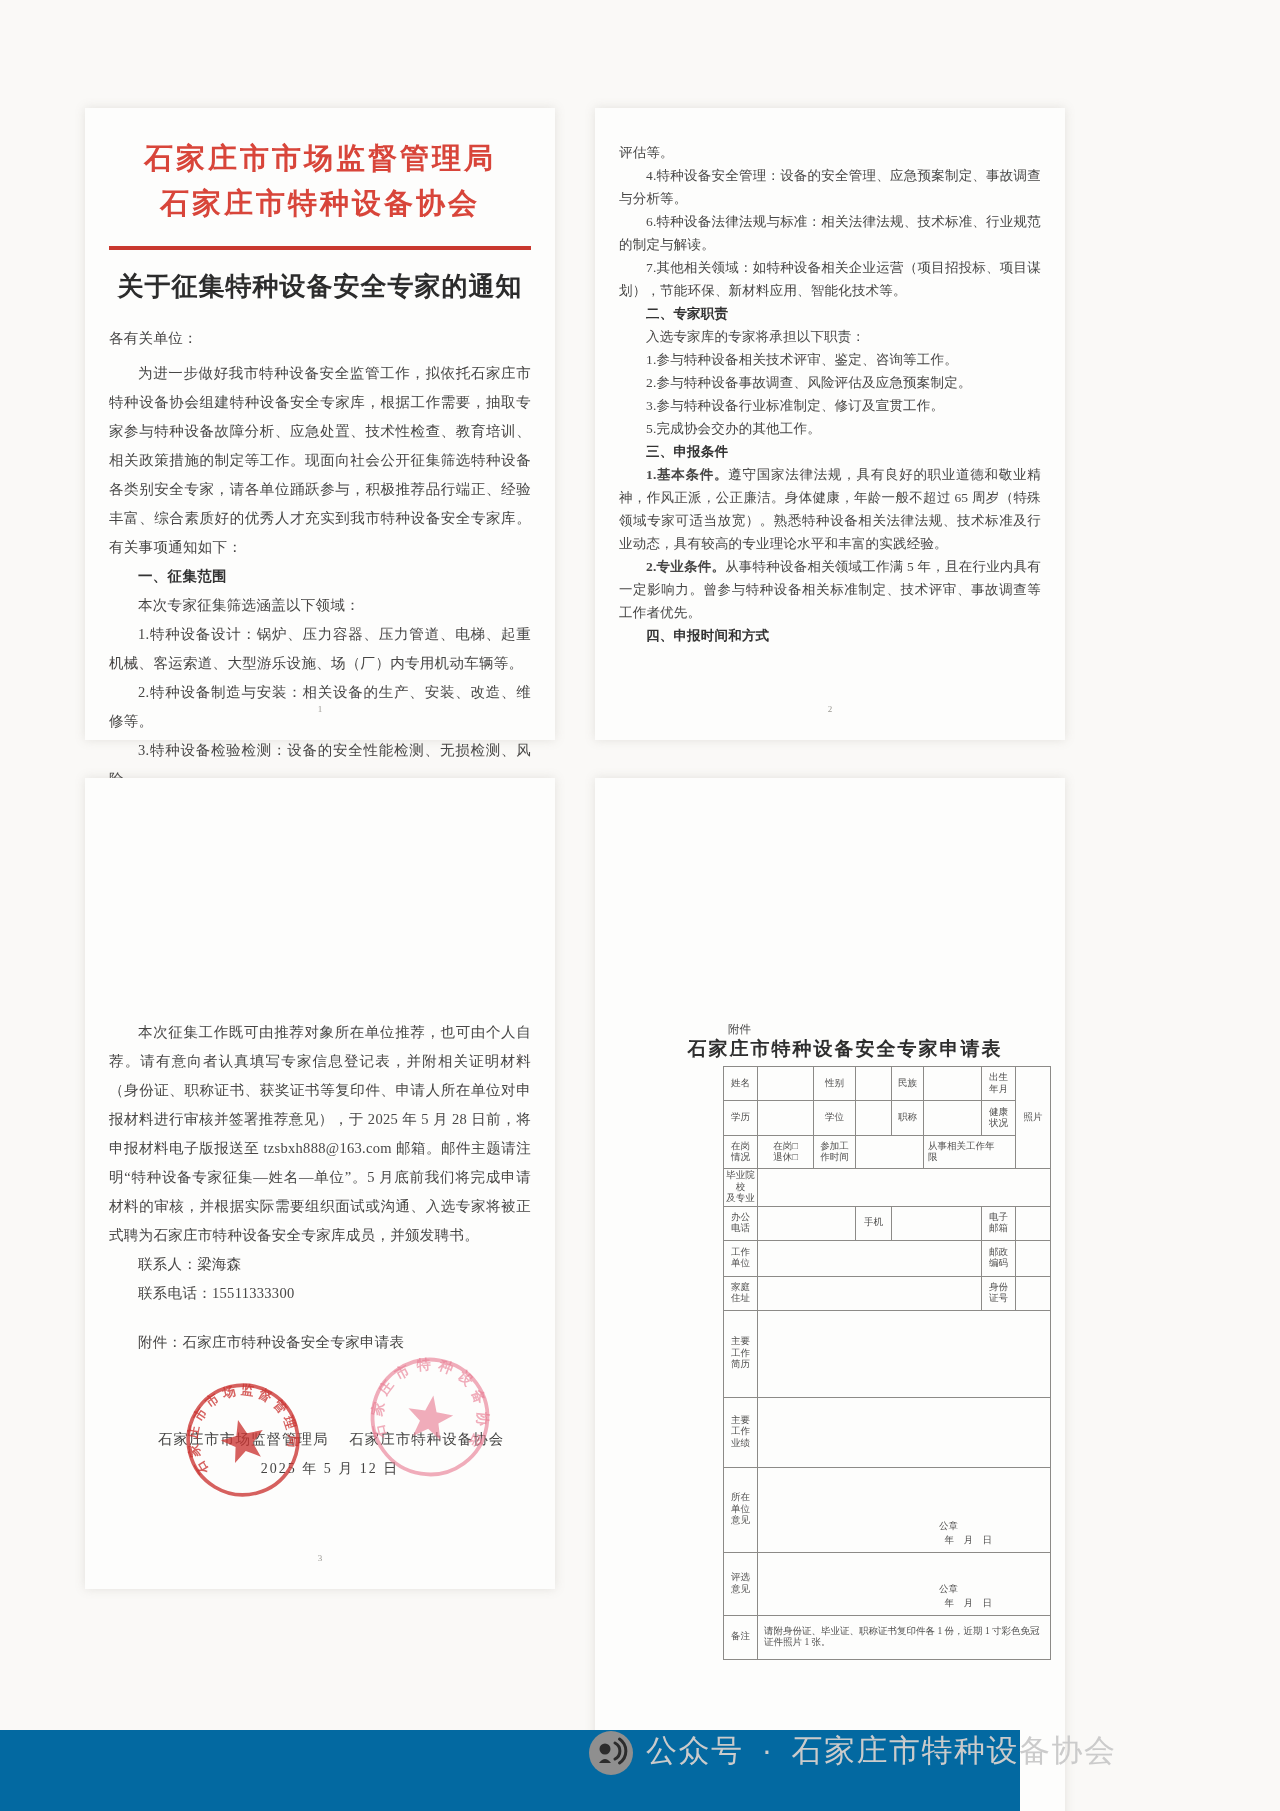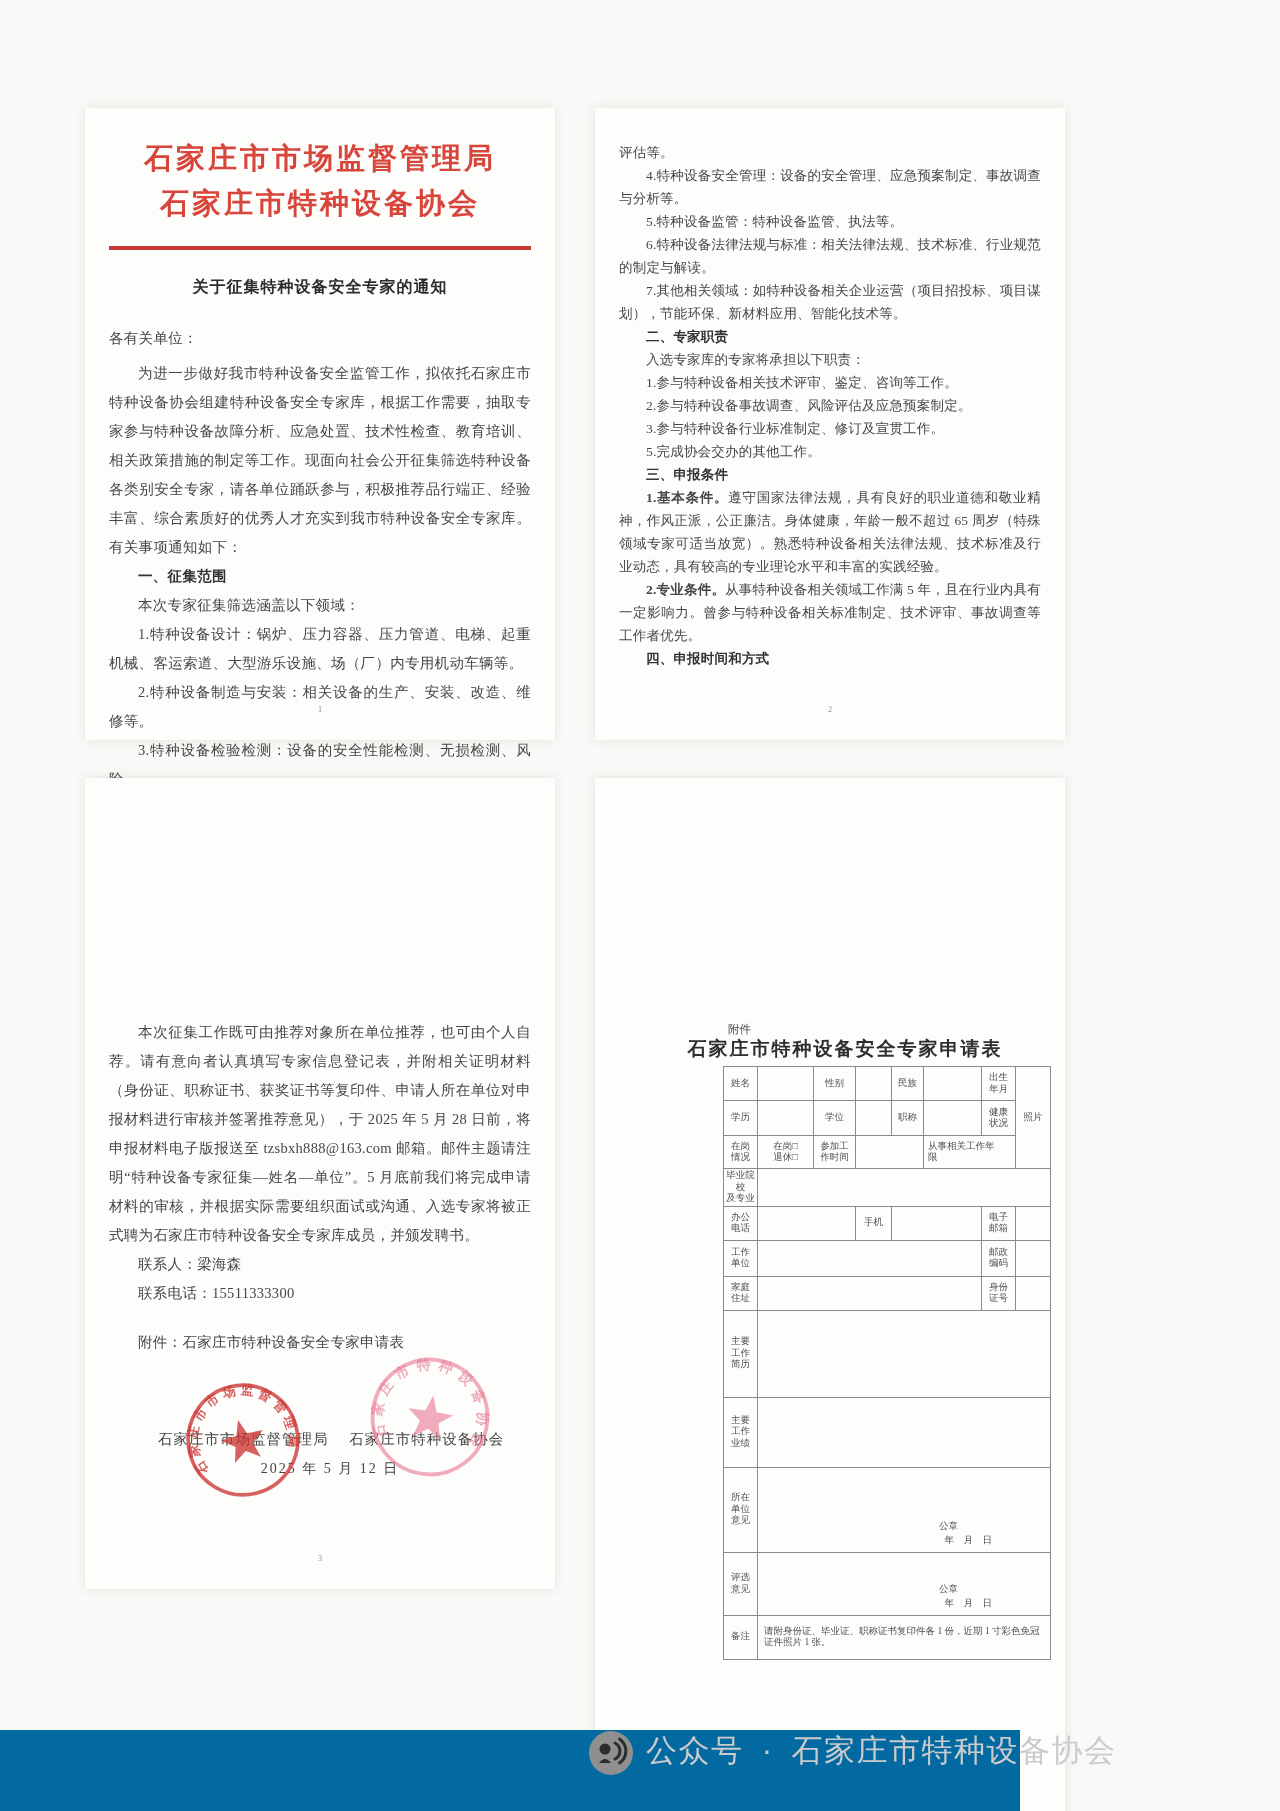--- a/index.html
+++ b/index.html
@@ -23,21 +23,21 @@
   p { margin:0; }
 
   
   .red-head {
     color:#d8453a; font-weight:bold; text-align:center;
     font-size:29px; line-height:45px; letter-spacing:3px;
   }
   .red-head.first { padding-top:28px; }
   .red-rule { margin-top:20px; height:4px; background:#c9382e; }
   .doc-title {
-    margin:24px 0 0 0; text-align:center; font-size:16px; font-weight:bold;
+    margin:24px 0 0 0; text-align:center; font-size:26px; font-weight:bold;
     color:#2c2c2c; letter-spacing:1px; line-height:26px;
   }
   .para { font-size:14.5px; line-height:29px; text-align:justify; color:#474645; letter-spacing:0.3px; }
   .indent { text-indent:2em; }
   .heading { font-family:"Liberation Sans", sans-serif; font-weight:bold; color:#333; text-indent:2em; }
   .salutation { margin-top:24px; }
   .p1-body { margin-top:6px; }
   .lead { font-weight:bold; }
 
   
@@ -111,21 +111,20 @@
     <p class="para indent">2.特种设备制造与安装：相关设备的生产、安装、改造、维修等。</p>
     <p class="para indent">3.特种设备检验检测：设备的安全性能检测、无损检测、风险</p>
   </div>
   <div class="pageno">1</div>
 </section>
 
 <section class="page p2" id="page2">
   <div class="content">
     <p class="para">评估等。</p>
     <p class="para indent">4.特种设备安全管理：设备的安全管理、应急预案制定、事故调查与分析等。</p>
-    <p class="para indent">5.特种设备监管：特种设备监管、执法等。</p>
     <p class="para indent">6.特种设备法律法规与标准：相关法律法规、技术标准、行业规范的制定与解读。</p>
     <p class="para indent">7.其他相关领域：如特种设备相关企业运营（项目招投标、项目谋划），节能环保、新材料应用、智能化技术等。</p>
     <p class="para heading">二、专家职责</p>
     <p class="para indent">入选专家库的专家将承担以下职责：</p>
     <p class="para indent">1.参与特种设备相关技术评审、鉴定、咨询等工作。</p>
     <p class="para indent">2.参与特种设备事故调查、风险评估及应急预案制定。</p>
     <p class="para indent">3.参与特种设备行业标准制定、修订及宣贯工作。</p>
     <p class="para indent">5.完成协会交办的其他工作。</p>
     <p class="para heading">三、申报条件</p>
     <p class="para indent"><span class="lead">1.基本条件。</span><span>遵守国家法律法规，具有良好的职业道德和敬业精神，作风正派，公正廉洁。身体健康，年龄一般不超过 65 周岁（特殊领域专家可适当放宽）。熟悉特种设备相关法律法规、技术标准及行业动态，具有较高的专业理论水平和丰富的实践经验。</span></p>

